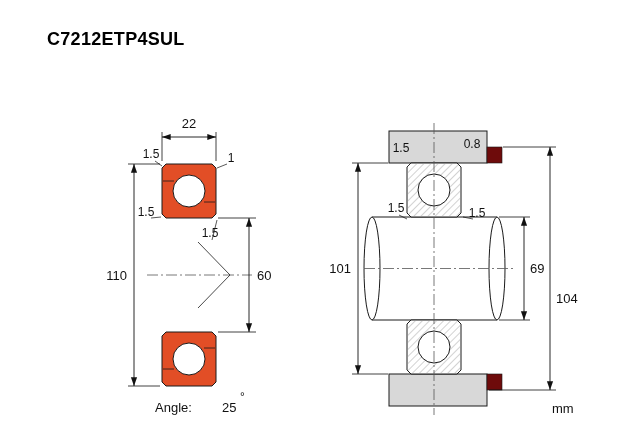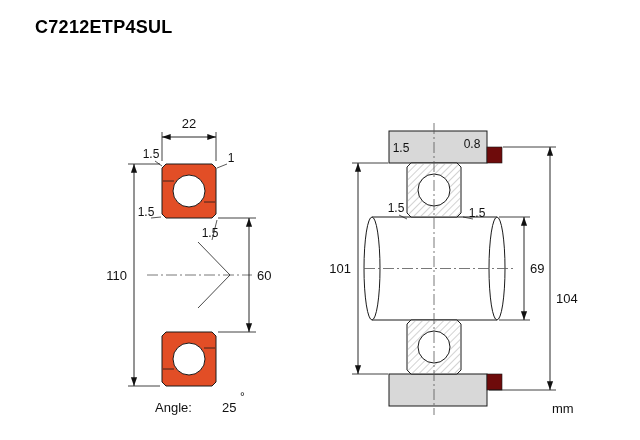--- a/index.html
+++ b/index.html
@@ -2,21 +2,21 @@
 <html><head>
 <meta charset="utf-8">
 <style>
   html, body { margin: 0; padding: 0; background: #ffffff; }
   .canvas {
     position: relative; width: 640px; height: 440px;
     background: #ffffff; overflow: hidden;
     font-family: "Liberation Sans", sans-serif;
   }
   .title {
-    position: absolute; left: 35px; top: 17px; margin: 0;
+    position: absolute; left: 35px; top: 17px; margin: 12px;
     font-size: 18px; font-weight: bold; color: #000; letter-spacing: .3px;
   }
   svg { position: absolute; left: 0; top: 0; }
   svg text { font-family: "Liberation Sans", sans-serif; font-size: 13px; fill: #111; }
   svg text.small { font-size: 12px; }
   svg text.deg { font-size: 12px; }
 </style>
 </head>
 <body>
 

